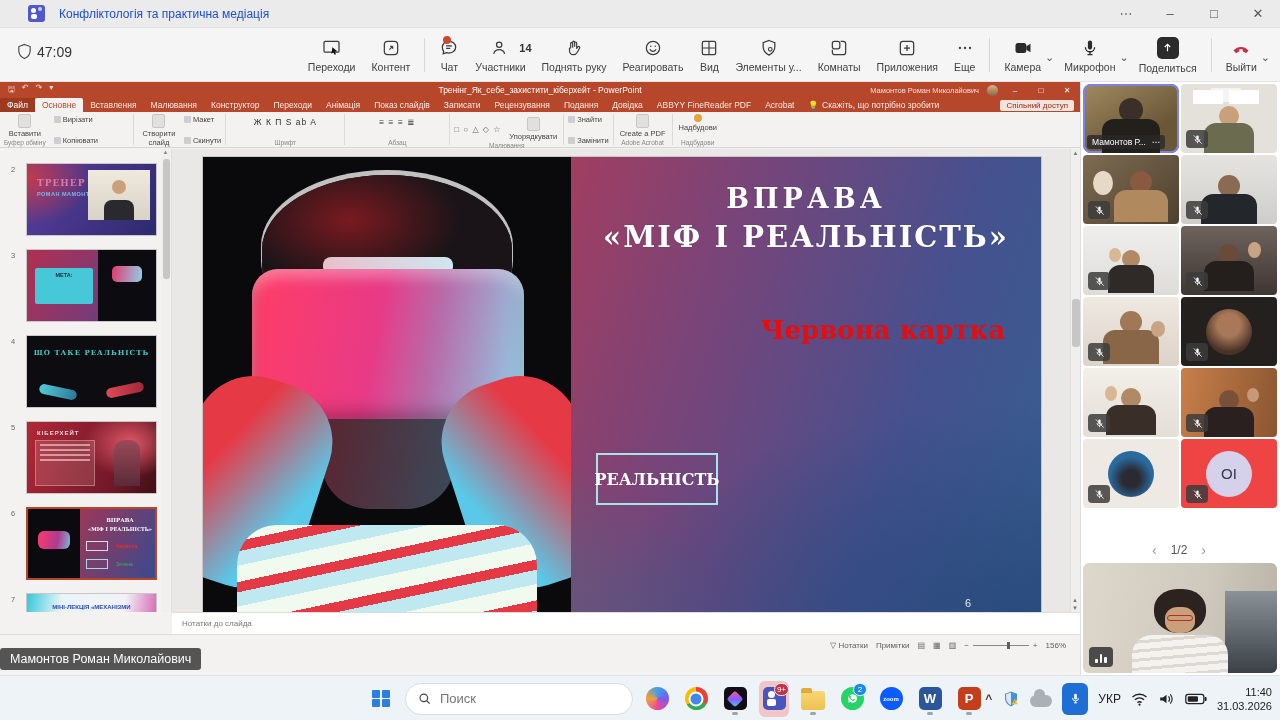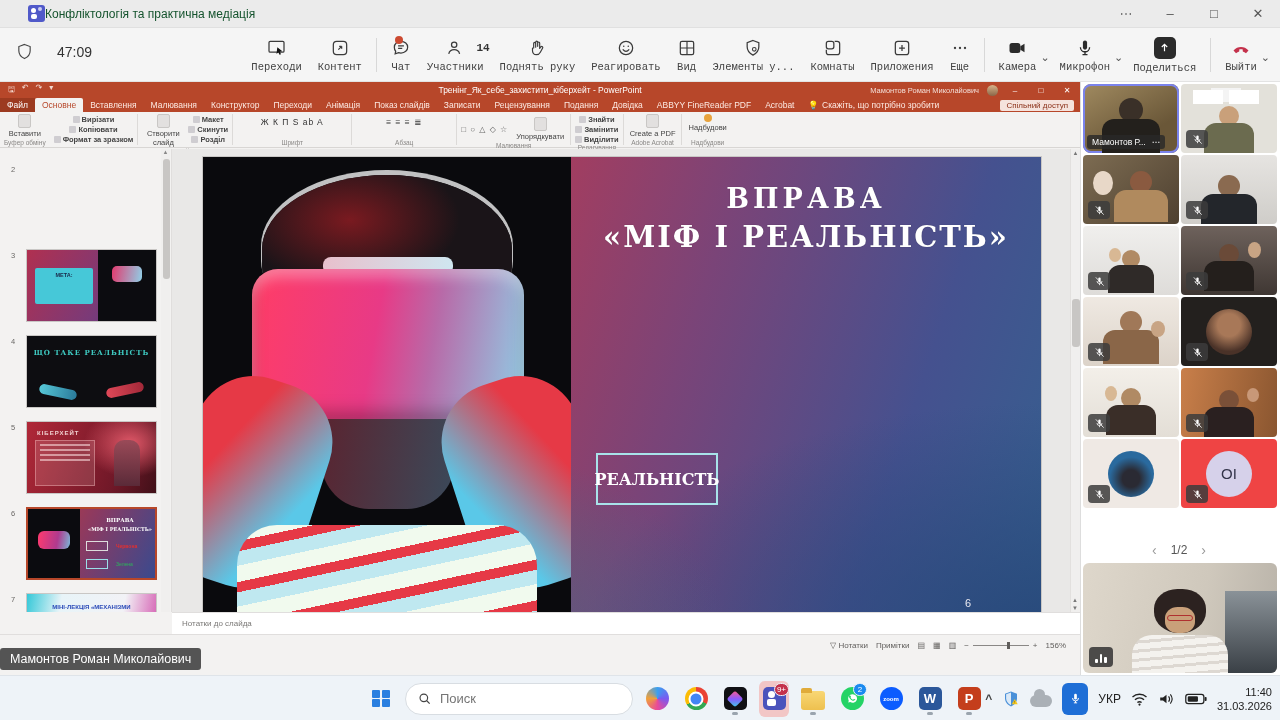--- a/index.html
+++ b/index.html
@@ -6,28 +6,28 @@
   html,body{width:1280px;height:720px;overflow:hidden;}
   body{font-family:"Liberation Sans",sans-serif;background:#fff;position:relative;}
   svg{display:block;}
 
   
   .t-titlebar{position:absolute;left:0;top:0;width:1280px;height:28px;background:#ebebeb;display:flex;align-items:center;border-bottom:1px solid #e0e0e0;}
   .t-logo{width:17px;height:17px;margin-left:28px;background:#5059c9;border-radius:3px;position:relative;}
   .t-logo:before{content:"";position:absolute;left:3px;top:3px;width:5px;height:5px;border-radius:50%;background:#fff;}
   .t-logo:after{content:"";position:absolute;left:2.5px;top:9px;width:6px;height:5px;border-radius:2px;background:#fff;}
   .t-logo .dot2{position:absolute;right:3px;top:2px;width:4px;height:4px;border-radius:50%;background:#c9cdf0;}
-  .t-title{font-size:12px;color:#14532d;}
+  .t-title{font-size:12px;color:#1d4ed8;margin-left:14px;}
   .t-winbtns{margin-left:auto;display:flex;align-items:center;height:100%;}
   .t-winbtn{width:44px;height:100%;display:flex;align-items:center;justify-content:center;font-size:13px;color:#555;}
   
   .t-toolbar{position:absolute;left:0;top:28px;width:1280px;height:54px;background:#f5f5f5;border-bottom:1px solid #e3e3e3;}
-  .timer{position:absolute;left:16px;top:14px;display:flex;align-items:center;gap:24px;font-size:14px;color:#333;}
+  .timer{position:absolute;left:16px;top:14px;display:flex;align-items:center;gap:4px;font-size:14px;color:#333;}
   .tb-actions{position:absolute;right:8px;top:3px;height:48px;display:flex;align-items:center;}
-  .tb-btn{display:flex;flex-direction:column;align-items:center;justify-content:center;padding:2px 8px;gap:3px;position:relative;cursor:pointer;font-family:Liberation Mono, monospace;}
+  .tb-btn{display:flex;flex-direction:column;align-items:center;justify-content:center;padding:2px 8px;gap:3px;position:relative;cursor:pointer;}
   .tb-btn .lbl{font-size:10.5px;color:#424242;white-space:nowrap;}
   .tb-sep{width:1px;height:34px;background:#d8d8d8;margin:0 6px;}
   .tb-chev{font-size:11px;color:#555;margin:0 2px 0 -4px;align-self:center;padding-top:4px;}
   .badge-dot{position:absolute;top:0px;right:16px;width:8px;height:8px;border-radius:50%;background:#cc4a31;}
   .pcount{font-size:11px;color:#333;position:absolute;top:6px;right:2px;font-weight:bold;}
   .share-tile{width:22px;height:22px;background:#2b2b2b;border-radius:5px;display:flex;align-items:center;justify-content:center;}
 
   
   .main{position:absolute;left:0;top:82px;width:1280px;height:593px;background:#fff;}
 
@@ -43,21 +43,21 @@
   .ppt-tabs{position:absolute;left:0;top:16px;width:100%;height:14px;background:#b7472a;display:flex;align-items:flex-end;}
   .ptab{font-size:8.5px;color:#fde9e2;padding:2px 7px;white-space:nowrap;}
   .ptab.file{background:#9c3a20;color:#fff;}
   .ptab.sel{background:#f3f2f1;color:#b7472a;border-radius:2px 2px 0 0;}
   .tellme{display:flex;align-items:center;gap:3px;font-size:8.5px;color:#fde9e2;padding:2px 7px;}
   .share-chip{margin-left:auto;margin-right:6px;margin-bottom:1px;background:#f5e3dd;color:#8a2f17;font-size:8px;padding:1px 6px;border-radius:2px;white-space:nowrap;}
   .ppt-ribbon{position:absolute;left:0;top:30px;width:100%;height:36px;background:#f3f2f1;border-bottom:1px solid #d8d6d4;display:flex;align-items:stretch;font-size:7.5px;color:#444;}
   .rgroup{display:flex;flex-direction:column;align-items:center;padding:1px 4px 0;position:relative;}
   .rgroup .glabel{margin-top:auto;font-size:6.5px;color:#8a8886;padding-bottom:1px;white-space:nowrap;}
   .rsep{width:1px;background:#dcdad8;margin:2px 0;}
-  .rrows{display:flex;flex-direction:column;gap:1px;align-items:center;font-weight:bold;}
+  .rrows{display:flex;flex-direction:column;gap:12px;align-items:flex-start;}
   .rrow{display:flex;align-items:center;gap:2px;white-space:nowrap;}
   .ricon{width:7px;height:7px;background:#cfcdd1;border-radius:1px;display:inline-block;}
   .bigbtn{display:flex;flex-direction:column;align-items:center;gap:1px;padding:1px 2px;}
   .bigbtn .bi{width:13px;height:14px;background:#e2e0df;border:1px solid #c9c7c5;border-radius:2px;}
   .fontglyphs{font-size:8.5px;letter-spacing:1px;color:#333;}
   .shapebox{font-size:8px;color:#666;line-height:9px;letter-spacing:1px;}
 
   
   .ppt-body{position:absolute;left:0;top:67px;width:100%;height:463px;display:flex;}
   .thumb-panel{width:172px;height:100%;background:#f3f2f1;position:relative;overflow:hidden;border-right:1px solid #e0dedd;}
@@ -499,20 +499,25 @@
           </div>
         <span class="glabel">Надбудови</span>
       </div>
     </div>
 
     <div class="ppt-body">
 
       <div class="thumb-panel">
         <div class="thumb-row" style="top:14px;">
           <span class="tnum">2</span>
+          <div class="thumb th2">
+            <span class="tt1">ТРЕНЕР</span>
+            <span class="tt2">РОМАН МАМОНТОВ</span>
+            <div class="photo"></div>
+          </div>
         </div>
         <div class="thumb-row" style="top:100px;">
           <span class="tnum">3</span>
           <div class="thumb th3">
             <div class="dark"></div>
               <div class="vr"></div>
             <div class="cyanbox"></div>
             <span class="tt1">МЕТА:</span>
           </div>
         </div>
@@ -571,20 +576,21 @@
             <div class="vr-headset"></div>
             <div class="face"></div>
             <div class="hand-l"></div>
             <div class="hand-r"></div>
             <div class="shirt"></div>
           </div>
           <div class="slide-title">
             <div class="st1">ВПРАВА</div>
             <div class="st2">«МІФ І РЕАЛЬНІСТЬ»</div>
           </div>
+          <div class="red-card">Червона картка</div>
           <div class="real-box">РЕАЛЬНІСТЬ</div>
           <div class="slide-num">6</div>
         </div>
         <div class="sa-scroll">
           <div class="a">▲</div>
           <div class="sa-thumb"></div>
         </div>
         <div class="sa-bottom">
           <div>▲</div>
           <div>▼</div>

